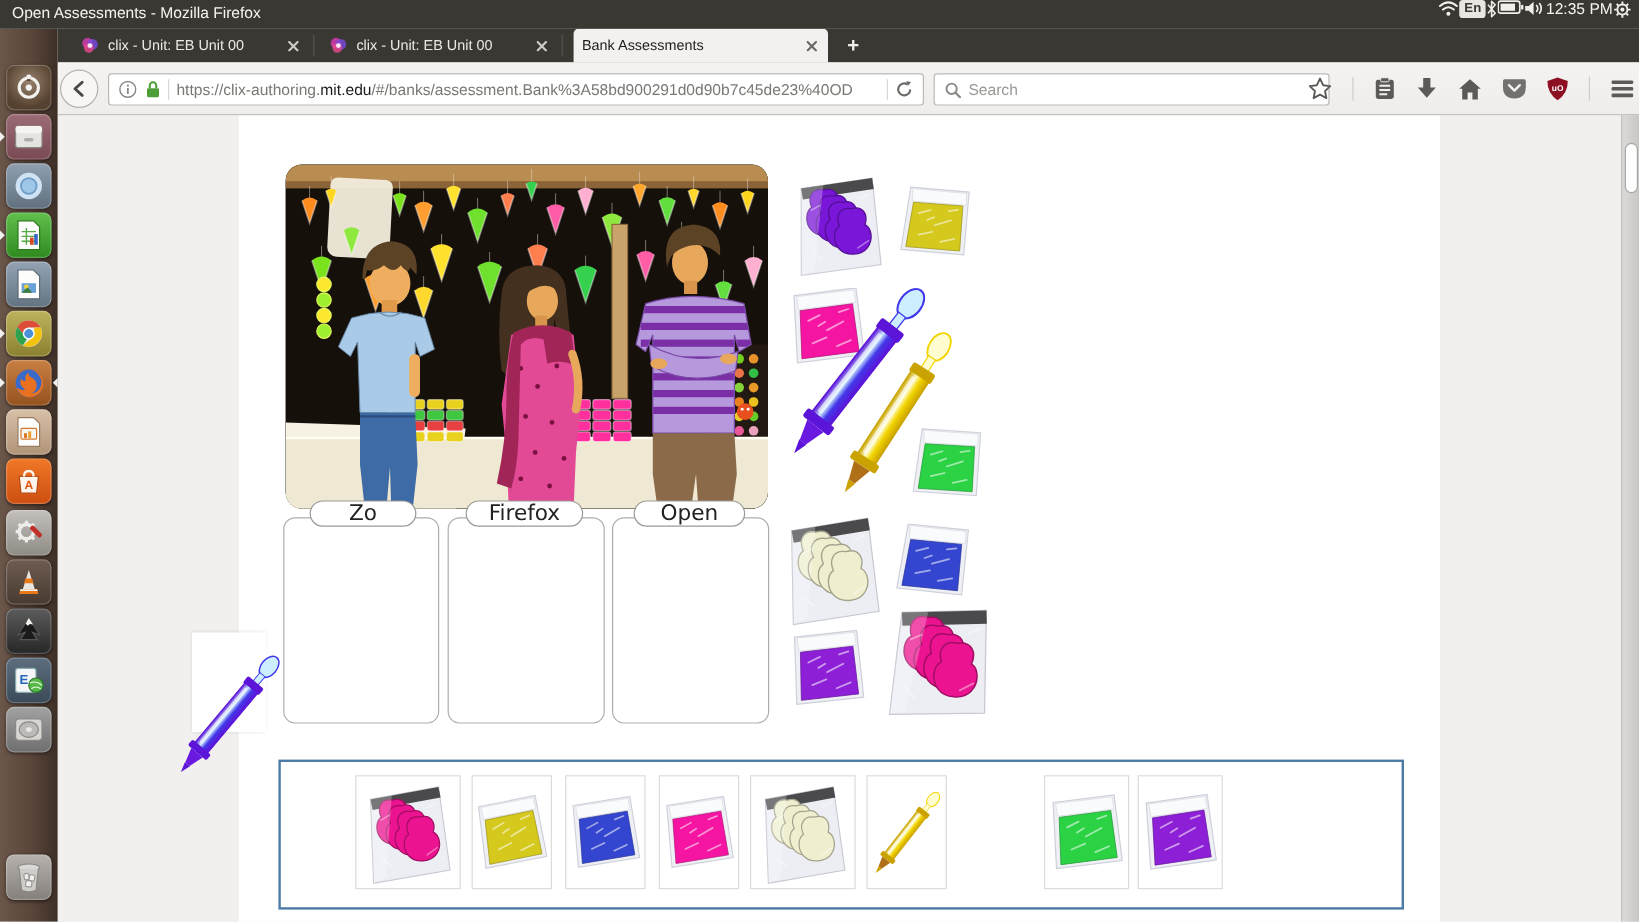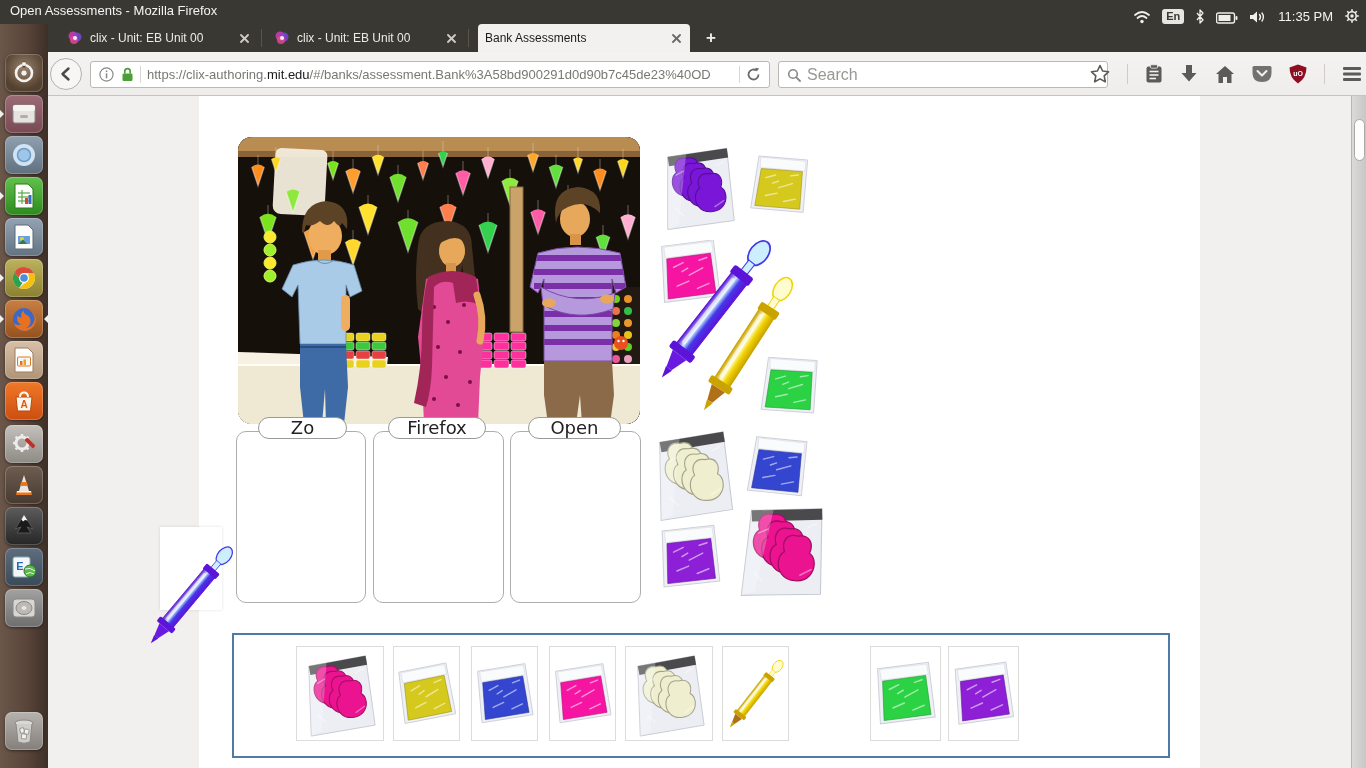--- a/index.html
+++ b/index.html
@@ -3,21 +3,21 @@
 <meta charset="utf-8">
 <style>
   * { margin:0; padding:0; box-sizing:border-box; }
   html,body { width:1366px; height:768px; overflow:hidden;
     font-family:"Liberation Sans", sans-serif; background:#f1f0ee; }
 
   
   #menubar { position:absolute; left:0; top:0; width:1366px; height:24px;
     background:#3a3833; color:#f5f4f2; z-index:50; }
   #window-title { position:absolute; left:10px; top:3px; font-size:13px; font-weight:normal; }
-  #tray { position:absolute; right:6px; top:0; height:24px; display:flex; align-items:flex-end; gap:11px; }
+  #tray { position:absolute; right:6px; top:0; height:24px; display:flex; align-items:flex-start; }
   #kbd { background:#e8e6e3; color:#3a3833; font-size:11px; font-weight:bold;
     border-radius:3px; padding:1px 4px; line-height:13px; }
   #clock { font-size:13px; color:#f5f4f2; }
   .ticon svg { display:block; }
 
   
   #launcher { position:absolute; left:0; top:24px; width:48px; height:744px;
     background:linear-gradient(90deg,#6b564a 0%,#5a453a 55%,#3d2f27 100%); z-index:40; }
   .tile { position:absolute; left:5px; width:38px; height:38px; border-radius:7px;
     box-shadow: inset 0 0 0 1px rgba(255,255,255,.22), 0 1px 3px rgba(0,0,0,.45);
@@ -49,21 +49,21 @@
     background:linear-gradient(#f5f3f1,#efedeb); border-bottom:1px solid #c6c3bf; z-index:30; }
   #backbtn { position:absolute; left:2px; top:6px; width:32px; height:32px; border-radius:50%;
     background:#f7f6f4; border:1px solid #b4b1ad; display:flex; align-items:center; justify-content:center; }
   #urlbar { position:absolute; left:42px; top:9px; width:680px; height:27px; background:#fff;
     border:1px solid #bcb9b5; border-radius:3px; display:flex; align-items:center; overflow:hidden; }
   #urltext { flex:1; font-size:13px; white-space:nowrap; overflow:hidden; color:#7a7873; }
   #urltext .host { color:#1c1b1a; }
   .ubsep { width:1px; height:17px; background:#d8d6d2; margin:0 6px; }
   #searchbox { position:absolute; left:730px; top:9px; width:330px; height:27px; background:#fff;
     border:1px solid #bcb9b5; border-radius:3px; display:flex; align-items:center; }
-  #search-ph { color:#9a9894; font-size:16px; margin-left:6px; }
+  #search-ph { color:#9a9894; font-size:13px; margin-left:6px; }
   #navicons { position:absolute; right:4px; top:8px; height:28px; display:flex; align-items:center; gap:17px; }
   .nico { display:flex; align-items:center; justify-content:center; }
   .nsep { width:1px; height:20px; background:#cfccc8; }
 
   
   #page { position:absolute; left:48px; top:96px; width:1318px; height:672px; background:#f1f0ee; }
   #whitepanel { position:absolute; left:151px; top:0; width:1001px; height:672px; background:#ffffff; }
   #scrollbar { position:absolute; right:0; top:0; width:15px; height:672px;
     background:linear-gradient(90deg,#dcdad8,#c9c7c4); border-left:1px solid #b8b6b2; }
   #scrollthumb { position:absolute; left:2px; top:23px; width:11px; height:42px;
@@ -118,21 +118,21 @@
     </span>
     <span class="ticon">
       <svg width="18" height="14" viewBox="0 0 18 14">
           <polygon points="1,5 4,5 8,1.5 8,12.5 4,9 1,9" fill="#f0efec"></polygon>
           <g fill="none" stroke="#f0efec" stroke-width="1.4" stroke-linecap="round">
             <path d="M10.5 4.5 Q12.5 7 10.5 9.5"></path>
             <path d="M13 3 Q15.8 7 13 11"></path>
           </g>
         </svg>
     </span>
-    <span id="clock">11:35 PM</span>
+    <span id="clock">12:35 PM</span>
     <span class="ticon">
       <svg width="16" height="16" viewBox="0 0 16 16">
           <g stroke="#f0efec" stroke-width="1.6">
             <circle cx="8" cy="8" r="4.2" fill="none"></circle>
             <path d="M8 1.2 V3.4 M8 12.6 V14.8 M1.2 8 H3.4 M12.6 8 H14.8 M3.2 3.2 L4.8 4.8 M11.2 11.2 L12.8 12.8 M12.8 3.2 L11.2 4.8 M4.8 11.2 L3.2 12.8"></path>
           </g>
           <circle cx="8" cy="8" r="1.7" fill="#f0efec"></circle>
         </svg>
     </span>
   </div>

